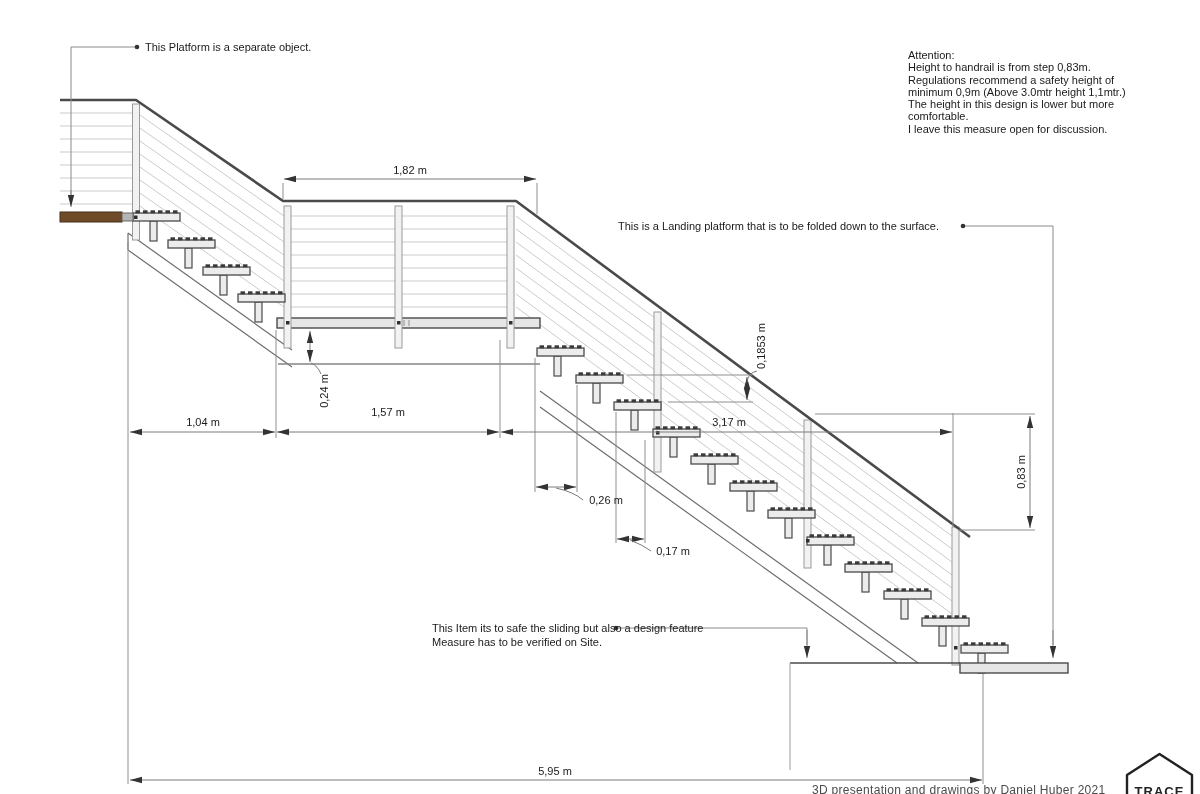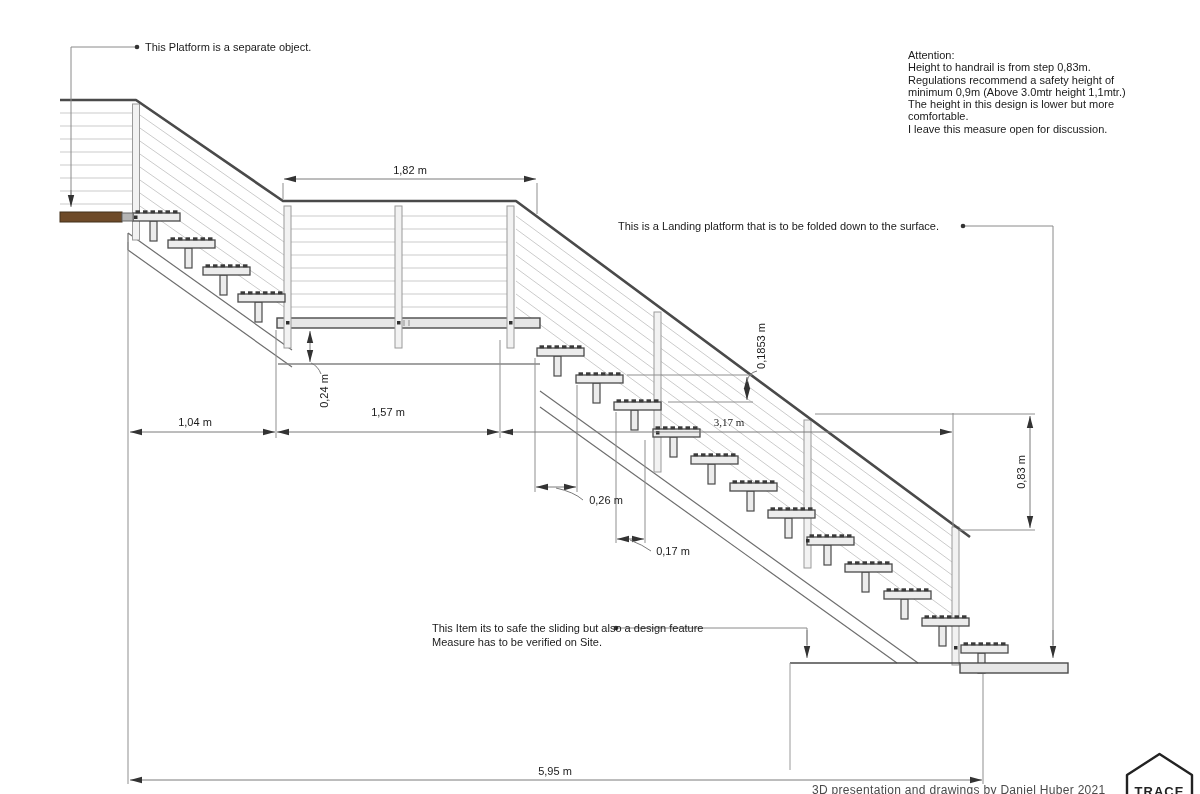--- a/index.html
+++ b/index.html
@@ -201,23 +201,23 @@
   <div class="note" style="left:618px;top:219px;">This is a Landing platform that is to be folded down to the surface.</div>
 
   <div class="note" style="left:432px;top:621px;">
     <div>This Item its to safe the sliding but also a design feature</div>
     <div>Measure has to be verified on Site.</div>
   </div>
 
   <div class="credit" style="left:812px;top:783px;">3D presentation and drawings by Daniel Huber 2021</div>
 
   <div class="dim-label" style="left:410px;top:170px;">1,82 m</div>
-  <div class="dim-label" style="left:195px;top:422px;text-align:center;">1,04 m</div>
+  <div class="dim-label" style="left:203px;top:422px;text-align:center;">1,04 m</div>
   <div class="dim-label" style="left:388px;top:412px;">1,57 m</div>
-  <div class="dim-label" style="left:729px;top:422px;font-family:Liberation Serif, serif;">3,17 m</div>
+  <div class="dim-label" style="left:729px;top:422px;">3,17 m</div>
   <div class="dim-label" style="left:555px;top:771px;">5,95 m</div>
   <div class="dim-label" style="left:606px;top:500px;text-align:right;">0,26 m</div>
   <div class="dim-label" style="left:673px;top:551px;">0,17 m</div>
   <div class="dim-label rot" style="left:324px;top:391px;">0,24 m</div>
   <div class="dim-label rot" style="left:761px;top:346px;">0,1853 m</div>
   <div class="dim-label rot" style="left:1021px;top:472px;">0,83 m</div>
 
 </div>
 
 </body></html>

